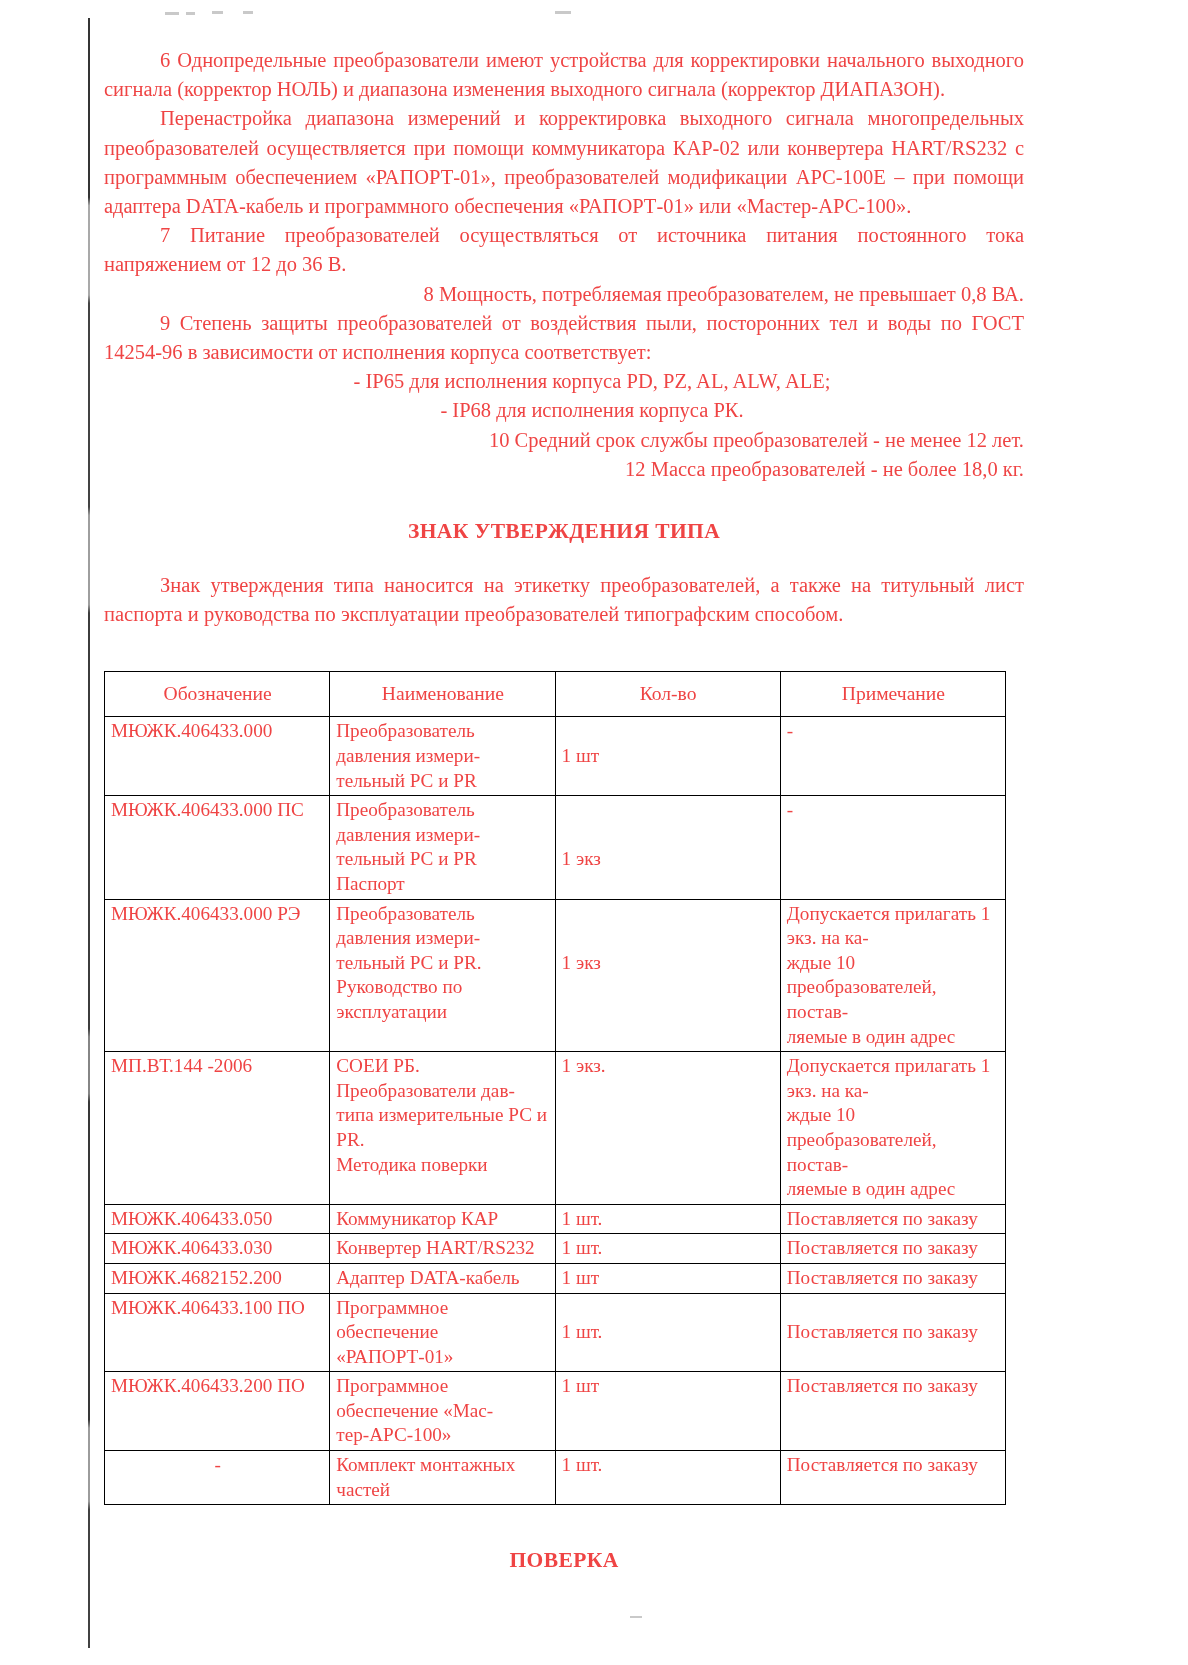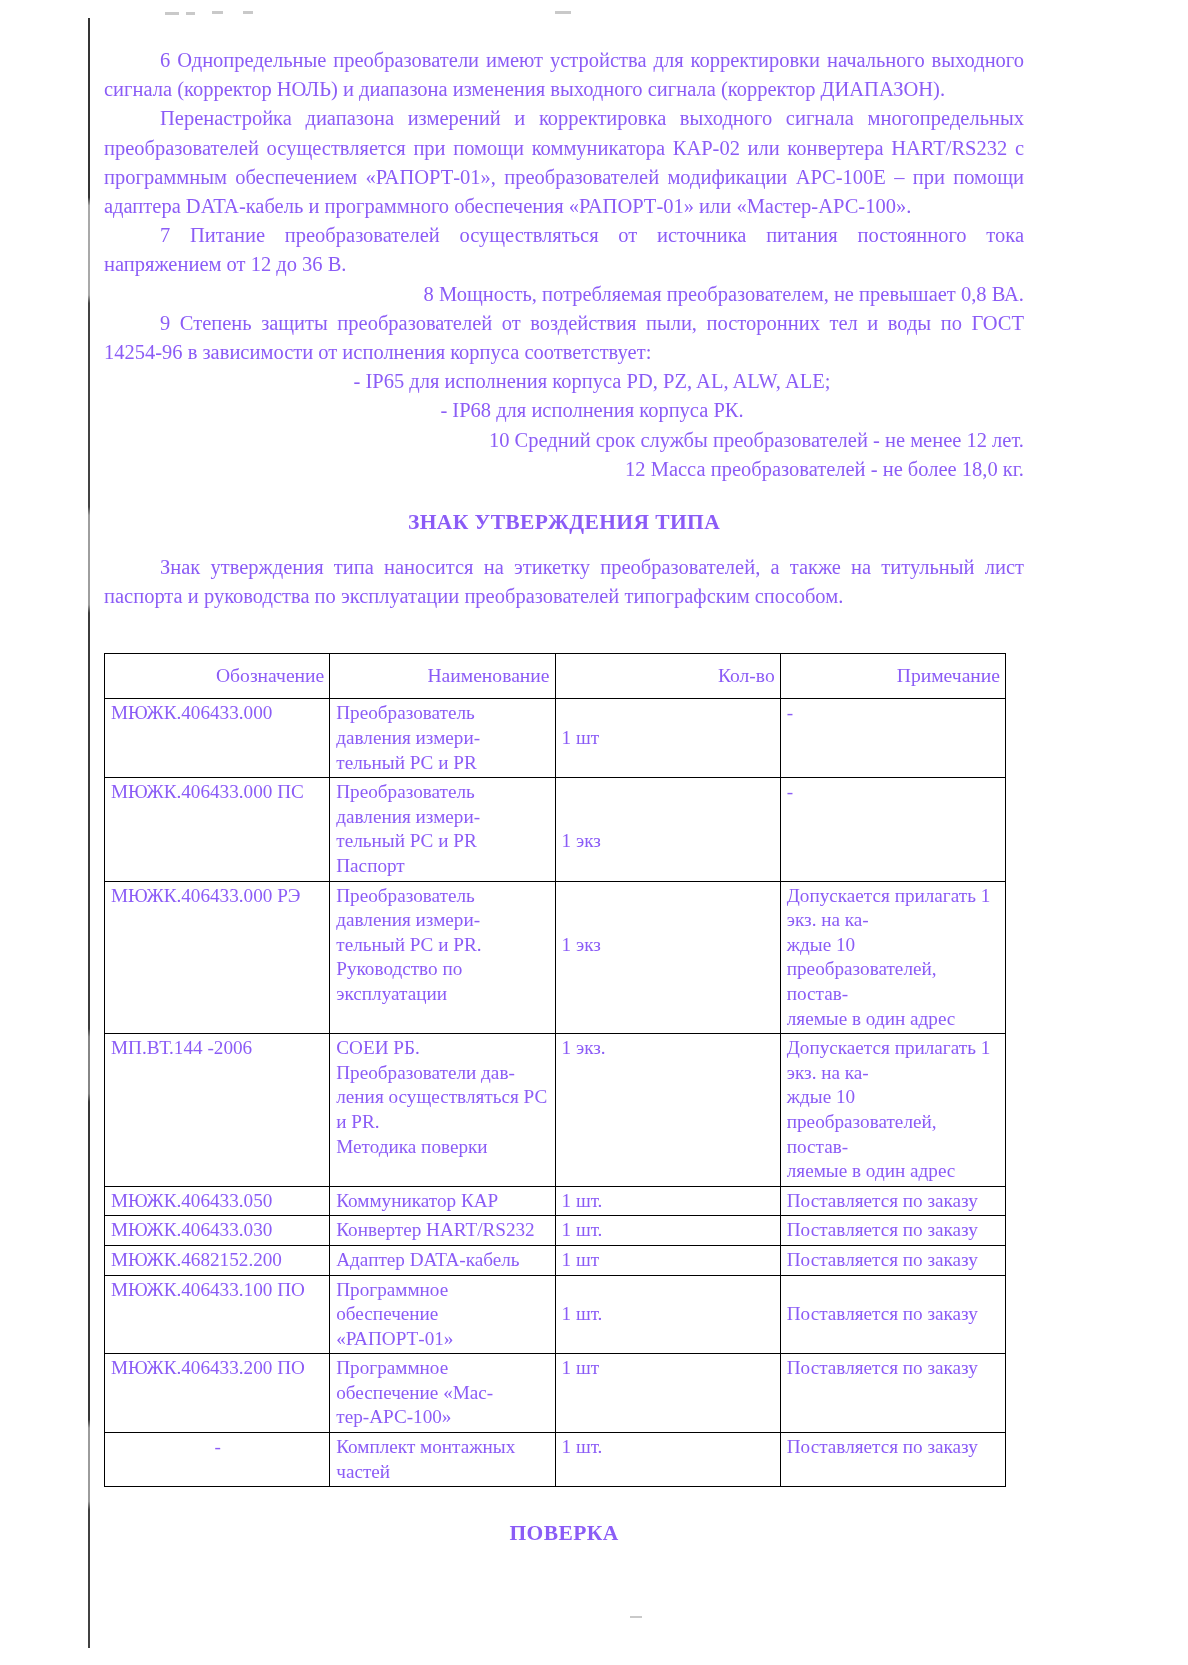--- a/index.html
+++ b/index.html
@@ -6,21 +6,21 @@
     margin: 0;
     padding: 0;
     background: #ffffff;
   }
   .page {
     position: relative;
     width: 1188px;
     height: 1665px;
     background: #ffffff;
     font-family: "Liberation Serif", "DejaVu Serif", serif;
-    color: #8b5cf6;
+    color: #ef4444;
     overflow: hidden;
   }
   
   .scan-line {
     position: absolute;
     left: 88px;
     top: 18px;
     width: 2px;
     height: 1630px;
     background: linear-gradient(to bottom,
@@ -48,21 +48,21 @@
     margin: 0;
     font-size: 20.5px;
     line-height: 29.2px;
     text-align: justify;
     text-indent: 56px;
   }
   p.dash { text-indent: 56px; text-align: center; }
   p.item { text-indent: 40px; text-align: right; }
 
   h2 {
-    margin: 0;
+    margin: 9px;
     font-size: 21.5px;
     font-weight: bold;
     text-align: center;
     letter-spacing: .4px;
   }
 
   .sp-6   { height: 6px; }
   .sp-18  { height: 18px; }
   .sp-26  { height: 26px; }
   .sp-30  { height: 30px; }
@@ -77,21 +77,21 @@
     line-height: 24.6px;
   }
   table.kit td, table.kit th {
     border: 1.6px solid #000;
     padding: 2px 5px 2px 6px;
     vertical-align: top;
     font-weight: normal;
     text-align: left;
   }
   table.kit thead th {
-    text-align: right;
+    text-align: center;
     vertical-align: middle;
     height: 40px;
     font-size: 19.6px;
   }
   td.c-des { width: 229px; }
   td.c-nam { width: 292px; }
   td.c-qty { width: 76px; }
   td.c-rem { width: 305px; }
   .qty     { display: block; text-align: left; }
   .rem-center { text-align: center; }
@@ -189,21 +189,21 @@
             <td class="c-rem">
               <div>Допускается прилагать 1 экз. на ка-</div>
               <div>ждые 10 преобразователей, постав-</div>
               <div>ляемые в один адрес</div>
             </td>
           </tr>
           <tr>
             <td class="c-des">МП.ВТ.144 -2006</td>
             <td class="c-nam">
               <div>СОЕИ РБ. Преобразователи дав-</div>
-              <div>ления осуществляться РС и PR.</div>
+              <div>типа измерительные РС и PR.</div>
               <div>Методика поверки</div>
             </td>
             <td class="c-qty">
               <span class="qty">1 экз.</span>
             </td>
             <td class="c-rem">
               <div>Допускается прилагать 1 экз. на ка-</div>
               <div>ждые 10 преобразователей, постав-</div>
               <div>ляемые в один адрес</div>
             </td>

